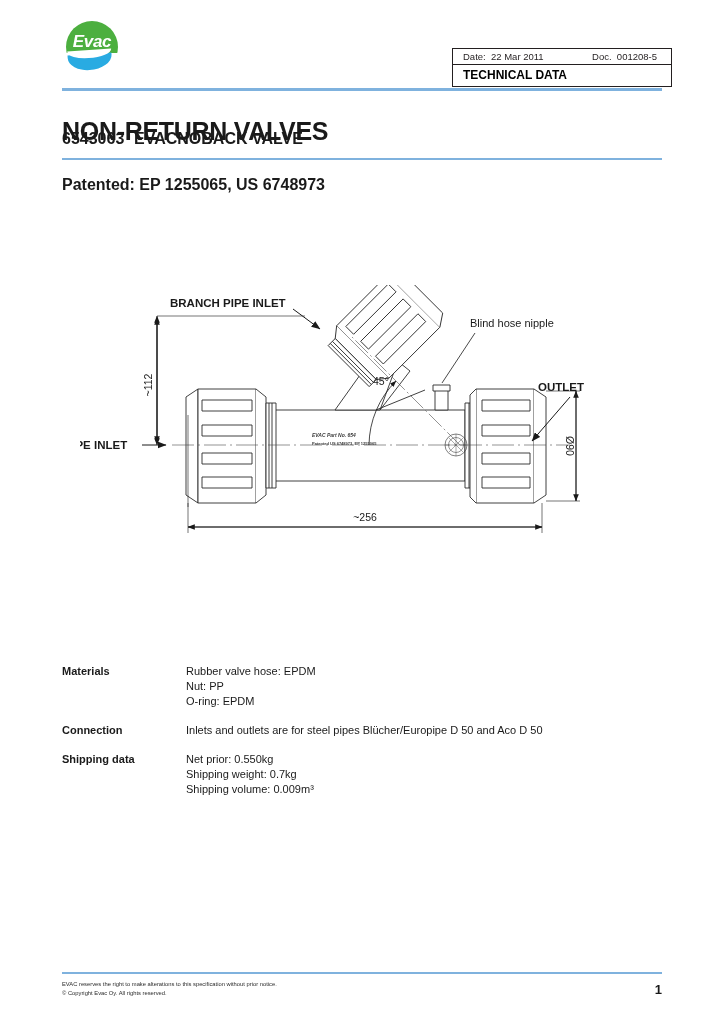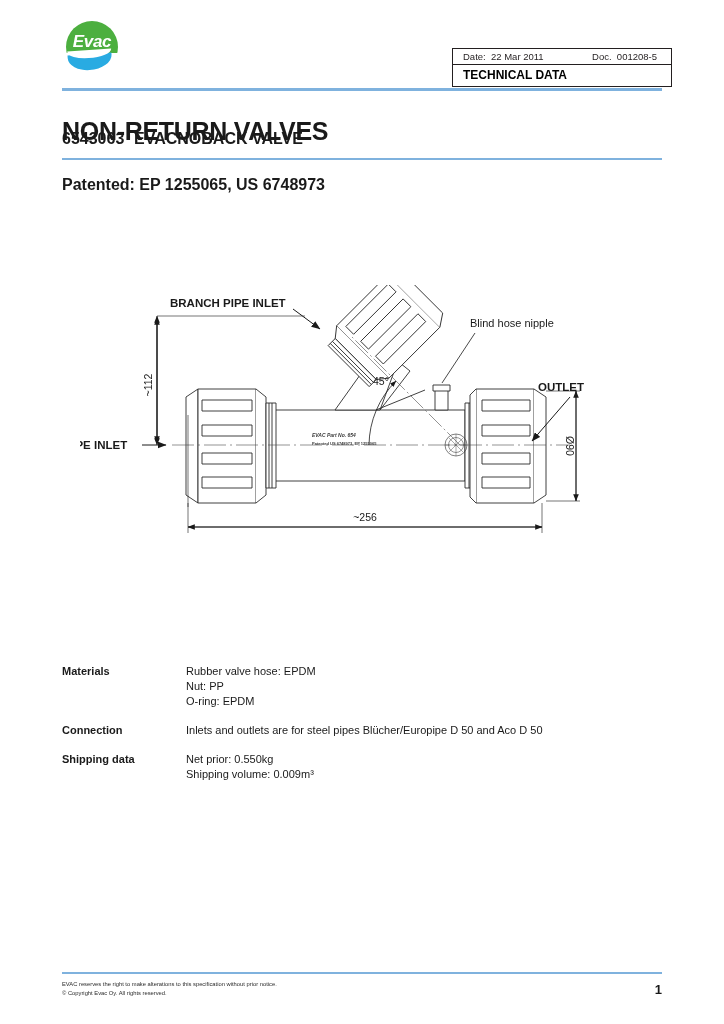--- a/index.html
+++ b/index.html
@@ -400,20 +400,21 @@
       <div class="spec-label">Connection</div>
       <div class="spec-values">
         <div>Inlets and outlets are for steel pipes Blücher/Europipe D 50 and Aco D 50</div>
       </div>
     </div>
 
     <div class="spec-row">
       <div class="spec-label">Shipping data</div>
       <div class="spec-values">
         <div>Net prior: 0.550kg</div>
+        <div>Shipping weight: 0.7kg</div>
         <div>Shipping volume: 0.009m³</div>
       </div>
     </div>
 
   </div>
 
   <div class="rule rule-footer"></div>
   <div class="footer-text">
     <div>EVAC reserves the right to make alterations to this specification without  prior notice.</div>
     <div>© Copyright Evac Oy. All rights reserved.</div>

